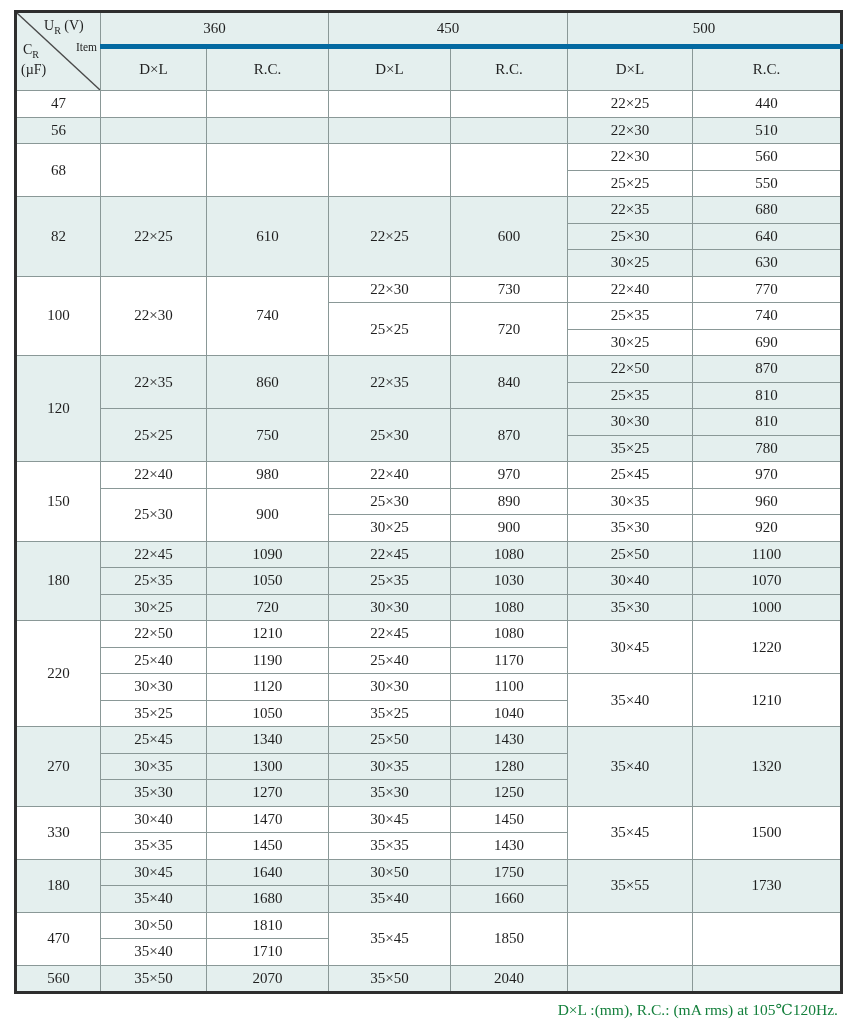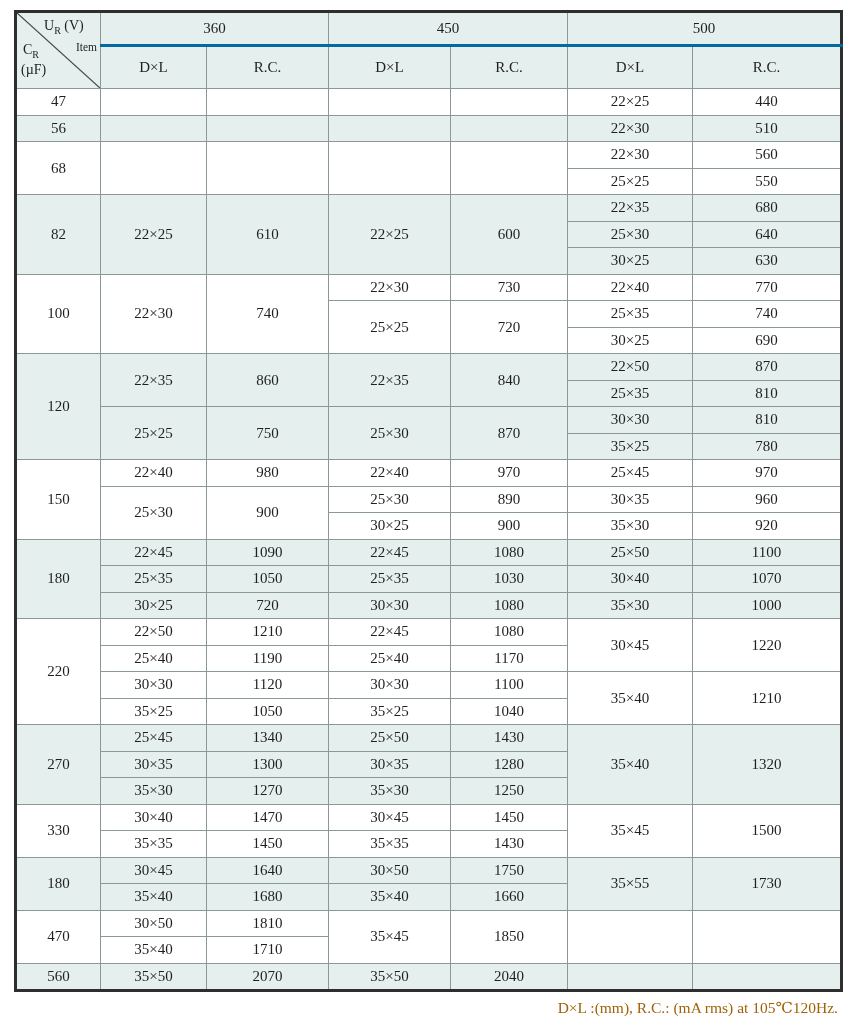--- a/index.html
+++ b/index.html
@@ -35,21 +35,21 @@
   }
   thead th { background: #e4efee; margin-left: 11px; }
   thead tr.vrow th { height: 31px; }
   thead tr.subrow th { height: 41px; }
   tbody td { height: 25.5px; background: #ffffff; }
   tbody tr.shaded td { background: #e4efee; }
   
   .dl { border-left: 2px solid #575757; }
   
   .gtop { border-top: 2px solid #575757; }
-  thead tr.subrow th { border-top: 3px solid #0369a1; }
+  thead tr.subrow th { border-top: 5px solid #0369a1; }
   
   th.corner {
     position: relative;
     background: #e4efee;
     padding: 0;
   }
   th.corner svg.diag {
     position: absolute;
     top: 0; left: 0;
     width: 100%; height: 100%;
@@ -59,21 +59,21 @@
   th.corner .ur   { top: 6px;  left: 27px; }
   th.corner .item { top: 29px; right: 3px; font-size: 11.5px; }
   th.corner .cr   { top: 30px; left: 6px; }
   th.corner .uf   { top: 50px; left: 4px; }
   th.corner sub { font-size: 10px; vertical-align: sub; }
   .footnote {
     width: 824px;
     margin: 7px 0 0 14px;
     text-align: right;
     font-size: 15.5px;
-    color: #a16207;
+    color: #15803d;
   }
 </style>
 </head>
 <body>
 
 <div class="page">
 
   <table class="spec">
     <colgroup>
       <col style="width:85px">

